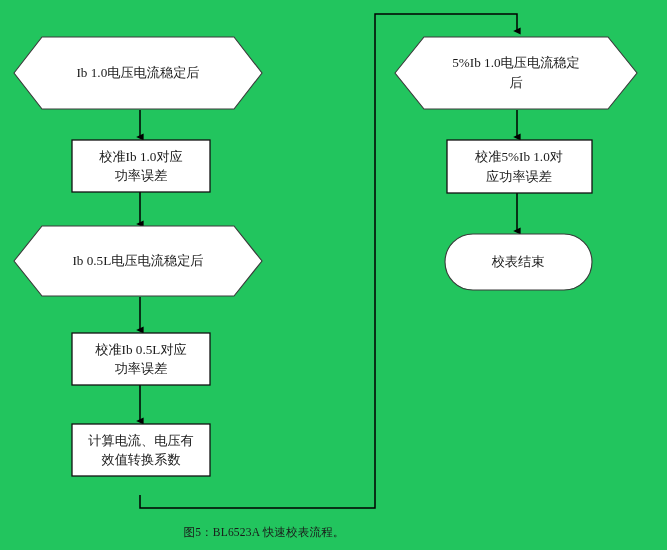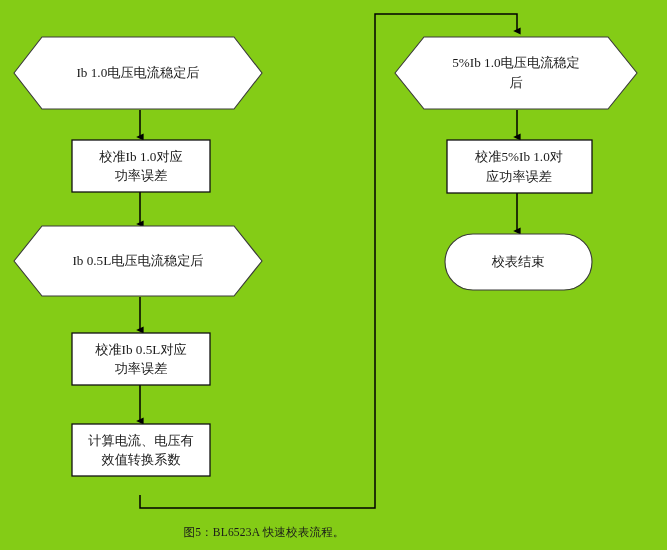--- a/index.html
+++ b/index.html
@@ -10,21 +10,21 @@
   body {
     width: 667px;
     height: 550px;
     font-family: "Liberation Sans", sans-serif;
     overflow: hidden;
   }
   #flowchart-root {
     position: relative;
     width: 667px;
     height: 550px;
-    background: #84cc16;
+    background: #22c55e;
   }
   svg.diagram {
     position: absolute;
     top: 0;
     left: 0;
     width: 667px;
     height: 550px;
     display: block;
   }
   .shape-outline {

